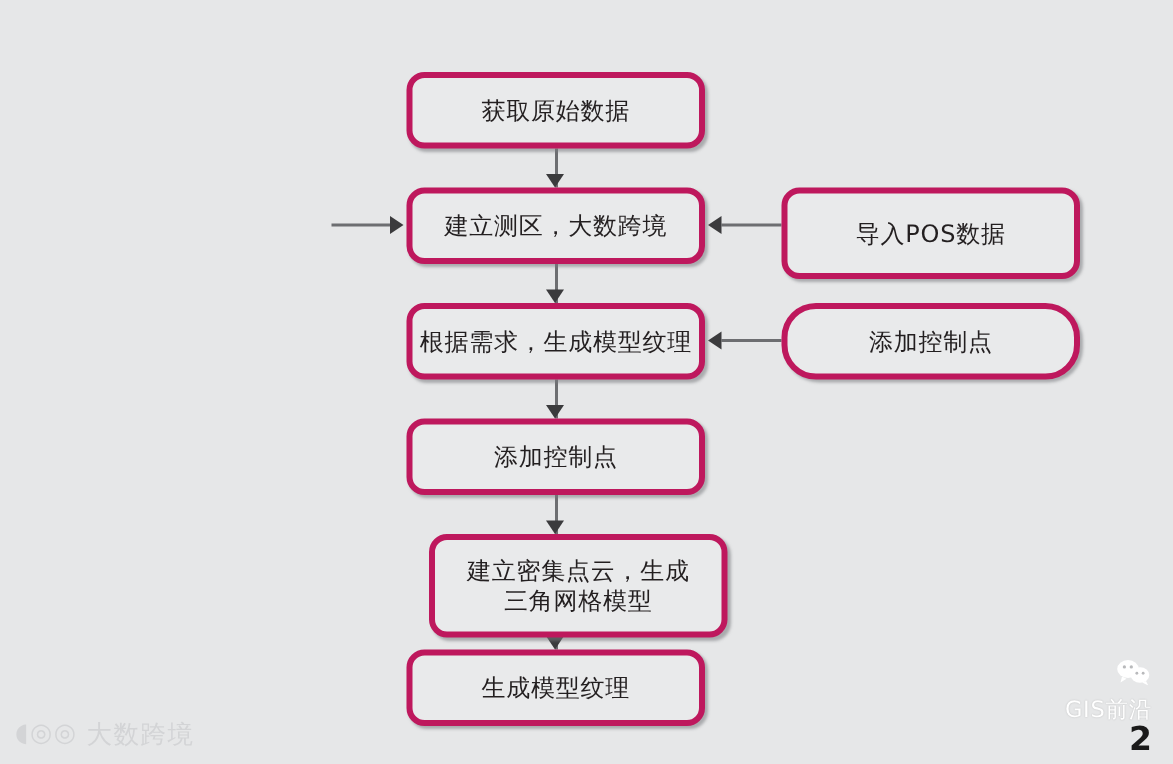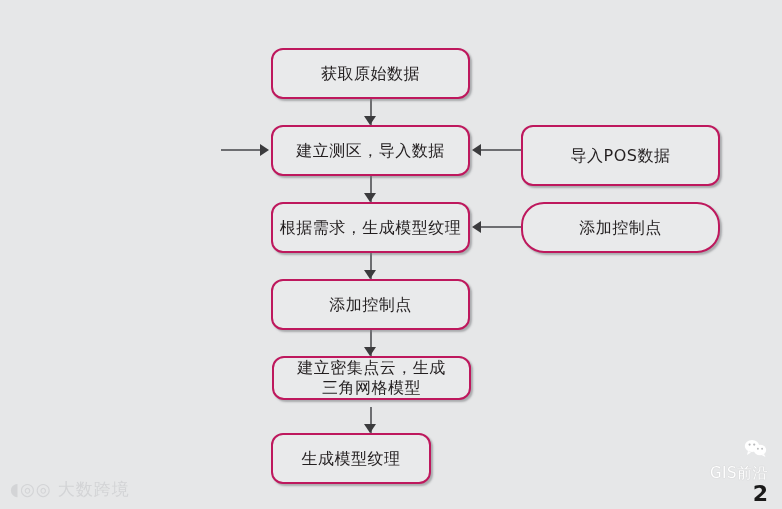--- a/index.html
+++ b/index.html
@@ -17,21 +17,21 @@
   #canvas {
     position: relative;
     width: 782px;
     height: 509px;
   }
   
   .node {
     position: absolute;
     box-sizing: border-box;
     background: #e9eaeb;
-    border: 2px solid #be185d;
+    border: 4px solid #be185d;
     border-radius: 12px;
     box-shadow: 2px 2px 2px rgba(120,122,125,0.55);
     display: flex;
     align-items: center;
     justify-content: center;
     text-align: center;
     color: #231f20;
     font-size: 16px;
     line-height: 1.25;
     letter-spacing: 0.5px;
@@ -150,37 +150,37 @@
   <div class="arrow-left" style="left:472px; top:144px;"></div>
 
   <div class="hline" style="left:481px; top:226px; width:40px;"></div>
   <div class="arrow-left" style="left:472px; top:221px;"></div>
 
   <div class="node" style="left:271px; top:48px; width:199px; height:51px;">
     <span class="label">获取原始数据</span>
   </div>
 
   <div class="node" style="left:271px; top:125px; width:199px; height:51px;">
-    <span class="label">建立测区，导入数据</span>
+    <span class="label">建立测区，大数跨境</span>
   </div>
 
   <div class="node" style="left:271px; top:202px; width:199px; height:51px;">
     <span class="label">根据需求，生成模型纹理</span>
   </div>
 
   <div class="node" style="left:271px; top:279px; width:199px; height:51px;">
     <span class="label">添加控制点</span>
   </div>
 
-  <div class="node" style="left:272px; top:356px; width:199px; height:44px;">
+  <div class="node" style="left:286px; top:356px; width:199px; height:69px;">
     <span class="label">建立密集点云，生成
 三角网格模型</span>
   </div>
 
-  <div class="node" style="left:271px; top:433px; width:160px; height:51px;">
+  <div class="node" style="left:271px; top:433px; width:199px; height:51px;">
     <span class="label">生成模型纹理</span>
   </div>
 
 
   <div class="node" style="left:521px; top:125px; width:199px; height:61px;">
     <span class="label">导入POS数据</span>
   </div>
 
   <div class="node" style="left:521px; top:202px; width:199px; height:51px;border-radius:23px;">
     <span class="label">添加控制点</span>

